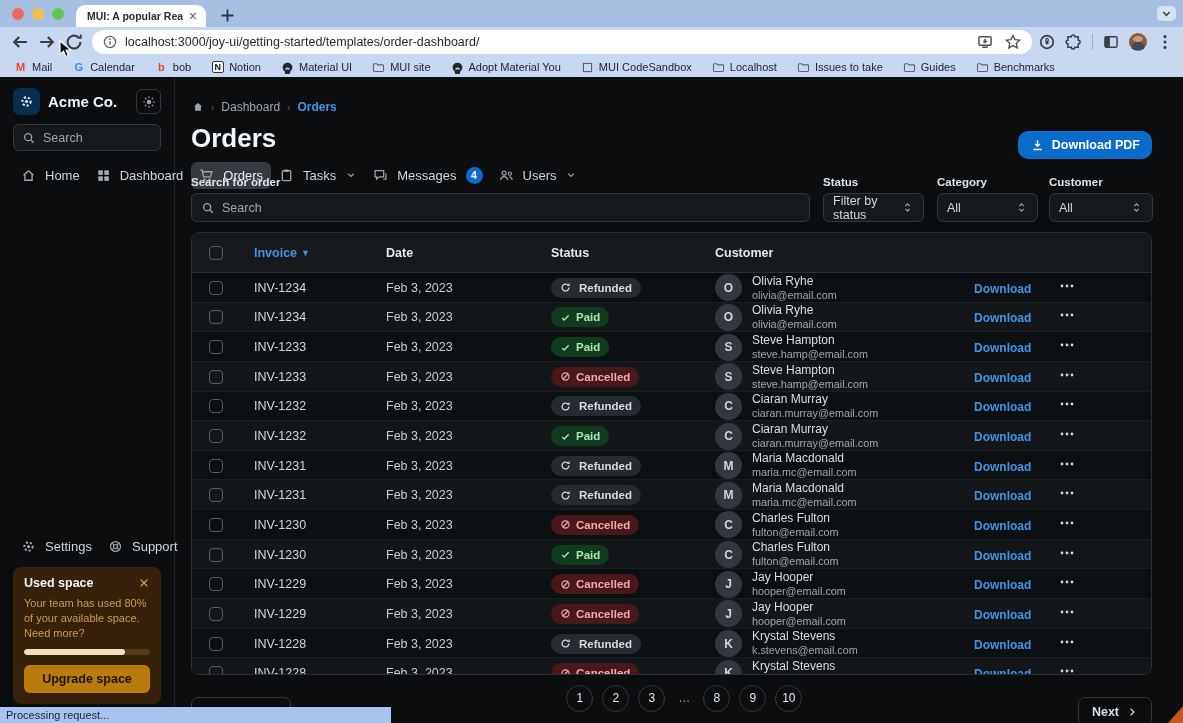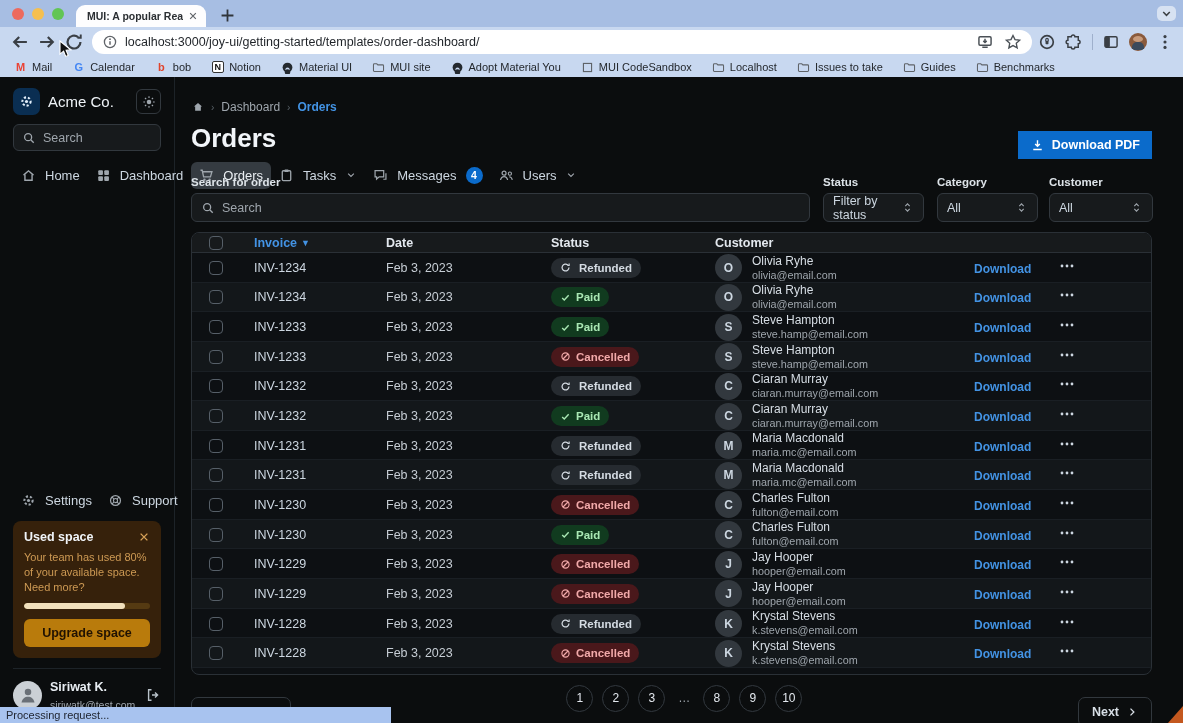--- a/index.html
+++ b/index.html
@@ -45,21 +45,21 @@
 
   
   .app { position:absolute; top:77px; left:0; right:0; bottom:0; background:#0B0D0E; }
 
   
   .sidebar { position:absolute; left:0; top:0; bottom:0; width:175px; border-right:1px solid #1D2328;
              padding:11px 13px 8px; display:flex; flex-direction:column; }
   .brand-row { display:flex; align-items:center; gap:8px; }
   .brand-logo { width:27px; height:27px; border-radius:7px; background:#0A2E52; color:#E3EFFB;
                 display:flex; align-items:center; justify-content:center; flex:none; }
-  .brand-name { font-size:15px; font-weight:400; color:#F0F4F8; flex:1; }
+  .brand-name { font-size:15px; font-weight:700; color:#F0F4F8; flex:1; }
   .theme-btn { width:25px; height:25px; border-radius:6px; border:1px solid #32383E; color:#9FA6AD;
                display:flex; align-items:center; justify-content:center; flex:none; background:transparent; }
   .side-search { margin-top:9px; height:27px; border-radius:6px; border:1px solid #32383E; background:#171A1C;
                  display:flex; align-items:center; gap:7px; padding:0 8px; }
   .side-search .sic { width:14px; height:14px; color:#9FA6AD; flex:none; }
   .side-search .ph { font-size:12.5px; color:#9FA6AD; }
   .nav-list { margin-top:11px; display:flex; flex-direction:row; gap:0px; }
   .nav-item { height:26.5px; border-radius:6px; display:flex; align-items:center; gap:9px; padding:0 8px; }
   .nav-item.active { background:#353B41; }
   .nav-item .ic { width:15px; height:15px; color:#9FA6AD; flex:none; display:flex; }
@@ -88,42 +88,42 @@
   .logout-btn { width:16px; height:16px; color:#B9C2CA; flex:none; }
 
   
   .main { position:absolute; left:175px; right:0; top:0; bottom:0; }
   .breadcrumb { position:absolute; left:17px; top:23px; display:flex; align-items:center; gap:7px; font-size:12px; }
   .bc-home { width:12px; height:12px; color:#9FA6AD; display:flex; }
   .bc-sep { color:#5A6269; font-size:10px; }
   .bc-link { color:#9FA6AD; }
   .bc-current { color:#4393E4; font-weight:600; }
   .page-title { position:absolute; left:16px; top:46px; font-size:26px; font-weight:700; color:#F2F5F9; }
-  .dl-pdf-btn { position:absolute; right:31px; top:54px; height:28px; border:none; border-radius:0;
+  .dl-pdf-btn { position:absolute; right:31px; top:54px; height:28px; border:none; border-radius:10px;
                 background:#0B6BCB; color:#fff; font-family:inherit; font-size:12.5px; font-weight:600;
                 display:flex; align-items:center; gap:7px; padding:0 12px; }
   .dl-pdf-btn .ic { width:15px; height:15px; display:flex; }
   .filter { position:absolute; top:99px; }
   .filter-label { font-size:11.5px; font-weight:600; color:#DDE3E8; margin-bottom:5px; }
   .filter-input, .filter-select { height:29px; border-radius:6px; border:1px solid #32383E; background:#171A1C;
       display:flex; align-items:center; gap:7px; padding:0 9px; }
   .filter-input .sic { width:14px; height:14px; color:#9FA6AD; flex:none; }
   .filter-ph { font-size:12.5px; color:#9FA6AD; flex:1; }
   .filter-val { font-size:12.5px; color:#CDD7E1; flex:1; }
   .updown { width:13px; height:13px; color:#9FA6AD; flex:none; }
   .f-search { left:16px; width:619px; }
   .f-status { left:648px; width:101px; }
   .f-category { left:762px; width:101px; }
   .f-customer { left:874px; width:104px; }
 
   
   .table-wrap { position:absolute; left:16px; top:155px; width:961px; height:443px; border:1px solid #2A3036;
                 border-radius:8px; overflow:hidden; background:#0D1013; }
   .thead, .trow { display:grid; grid-template-columns:48px 132px 165px 164px 1fr 85px 92px; align-items:center; }
-  .thead { height:20px; background:#171A1C; box-shadow:inset 0 -1px #2A3036; }
+  .thead { height:40px; background:#171A1C; box-shadow:inset 0 -1px #2A3036; }
   .th { font-size:12.5px; font-weight:600; color:#E3E8EE; padding-left:14px; }
   .th.sort { color:#4393E4; display:flex; align-items:center; gap:4px; padding-left:14px; }
   .th-caret { font-size:9px; }
   .c-check { display:flex; align-items:center; justify-content:center; }
   .cbx { width:14px; height:14px; border:1.3px solid #565F68; border-radius:4px; background:transparent; display:inline-block; }
   .trow { height:29.65px; box-shadow:inset 0 -1px #1A1F24; }
   .trow:nth-child(odd) { background:#0D1013; }
   .trow:nth-child(even) { background:#13171A; }
   .cell { min-width:0; }
   .c-inv { font-size:12.5px; font-weight:500; color:#CDD7E1; padding-left:14px; }
@@ -489,38 +489,20 @@
         </span>
       </div>
       <div class="usage-body">Your team has used 80% of your available space. Need more?</div>
       <div class="usage-bar">
         <div class="usage-fill" id="usage-fill" style="width: 80%;"></div>
       </div>
       <button class="usage-btn">Upgrade space</button>
     </div>
 
     <div class="user-divider"></div>
-    <div class="user-row">
-      <span class="user-avatar">
-        <svg viewBox="0 0 16 16" style="width:20px;height:20px">
-            <circle cx="8" cy="5.6" r="2.6" fill="currentColor"></circle>
-            <path d="M2.8 14c.6-3 2.7-4.6 5.2-4.6s4.6 1.6 5.2 4.6z" fill="currentColor"></path>
-          </svg>
-      </span>
-      <span class="user-meta">
-        <span class="user-name">Siriwat K.</span>
-        <span class="user-email">siriwatk@test.com</span>
-      </span>
-      <span class="logout-btn">
-        <svg viewBox="0 0 16 16">
-            <path d="M6.5 2.8H3.6v10.4h2.9" stroke="currentColor" stroke-width="1.4" fill="none"></path>
-            <path d="M10 5.4 12.6 8 10 10.6M12.6 8H7" stroke="currentColor" stroke-width="1.4" fill="none"></path>
-          </svg>
-      </span>
-    </div>
   </div>
 
   <div class="main">
     <div class="breadcrumb">
       <span class="bc-home">
         <svg viewBox="0 0 16 16">
             <path d="M8 2.6 2.6 7.4h1.6V13h7.6V7.4h1.6z" fill="currentColor"></path>
           </svg>
       </span>
       <span class="bc-sep">›</span>

